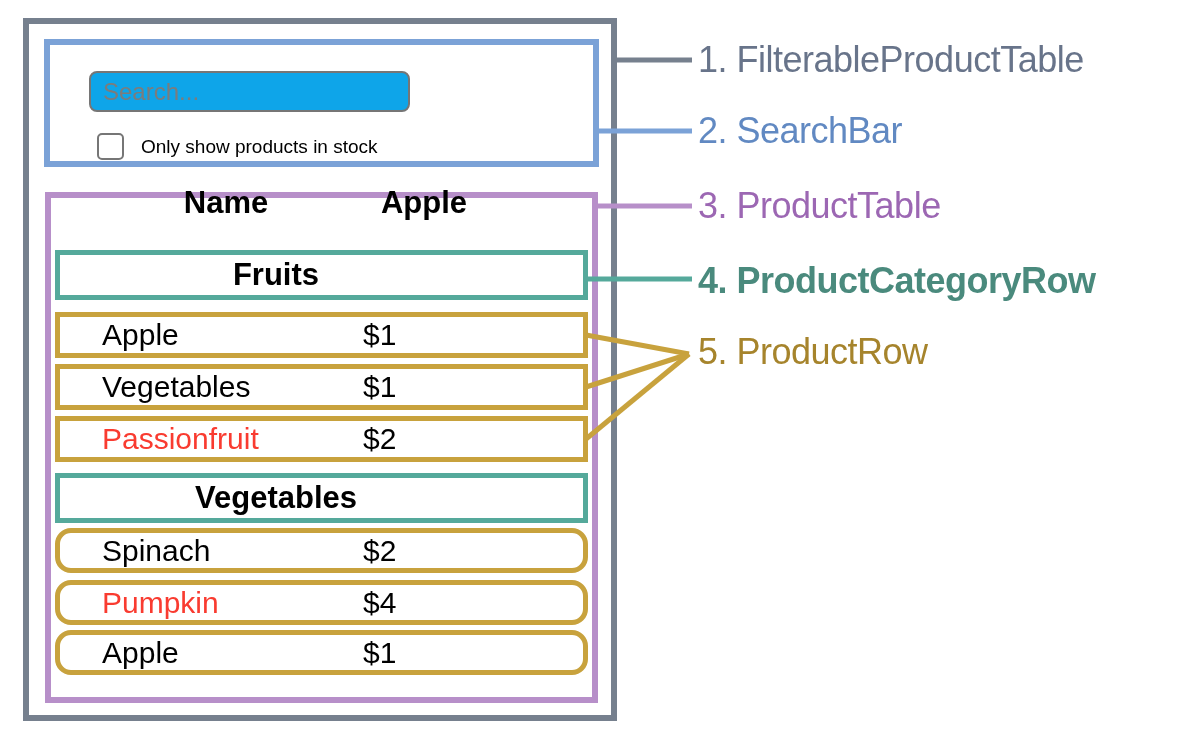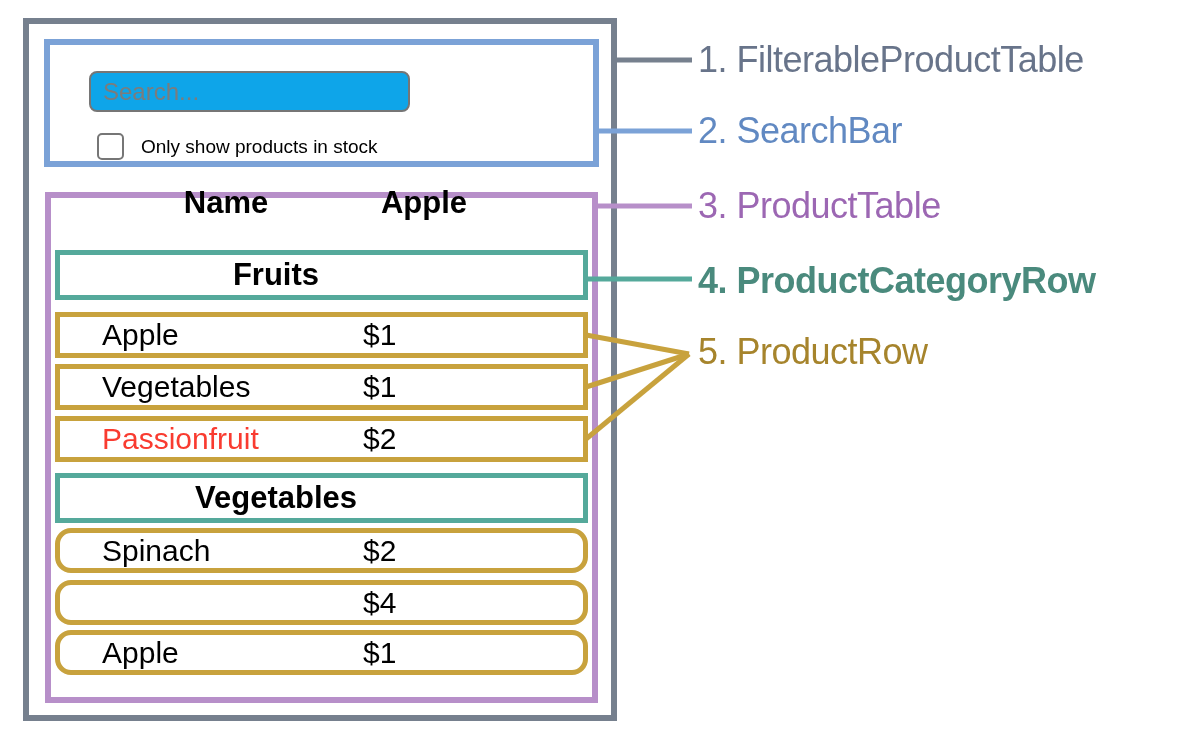--- a/index.html
+++ b/index.html
@@ -91,20 +91,21 @@
   </div>
 
   <div class="cat" style="top:473px">
     <span class="cat-text">Vegetables</span>
   </div>
   <div class="row r-veg" style="top:528px">
     <span class="rname">Spinach</span>
     <span class="rprice">$2</span>
   </div>
   <div class="row r-veg" style="top:580px">
+    <span class="rname oos">Pumpkin</span>
     <span class="rprice">$4</span>
   </div>
   <div class="row r-veg" style="top:630px">
     <span class="rname">Apple</span>
     <span class="rprice">$1</span>
   </div>
 
   <div class="ann ann-1">1. FilterableProductTable</div>
   <div class="ann ann-2">2. SearchBar</div>
   <div class="ann ann-3">3. ProductTable</div>

